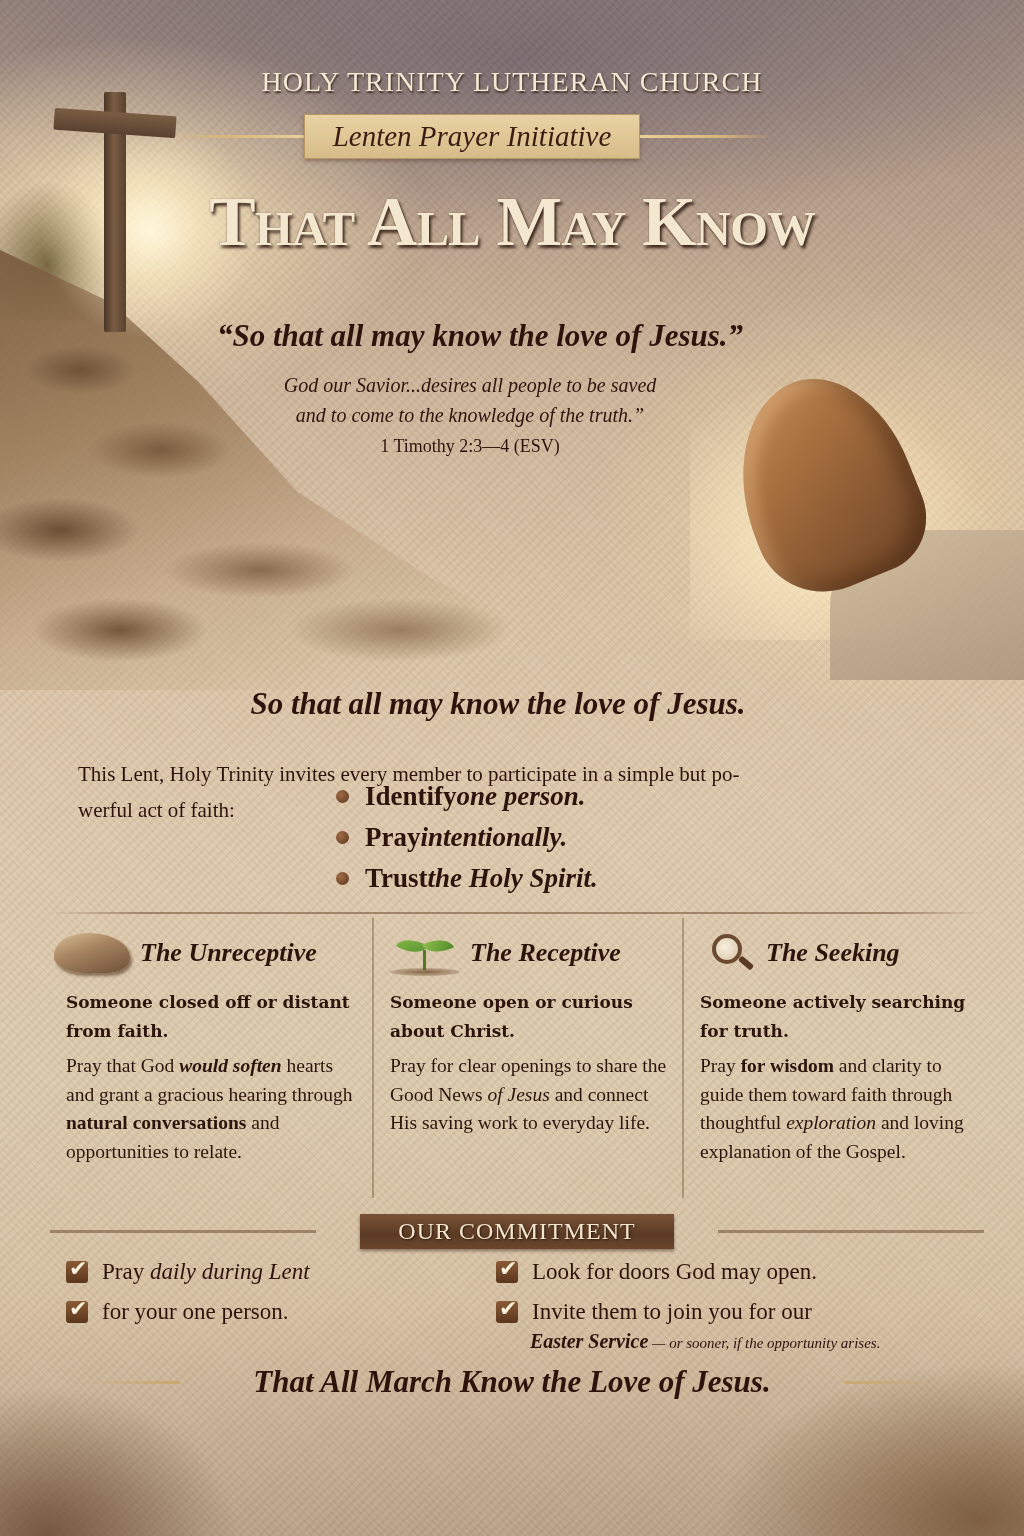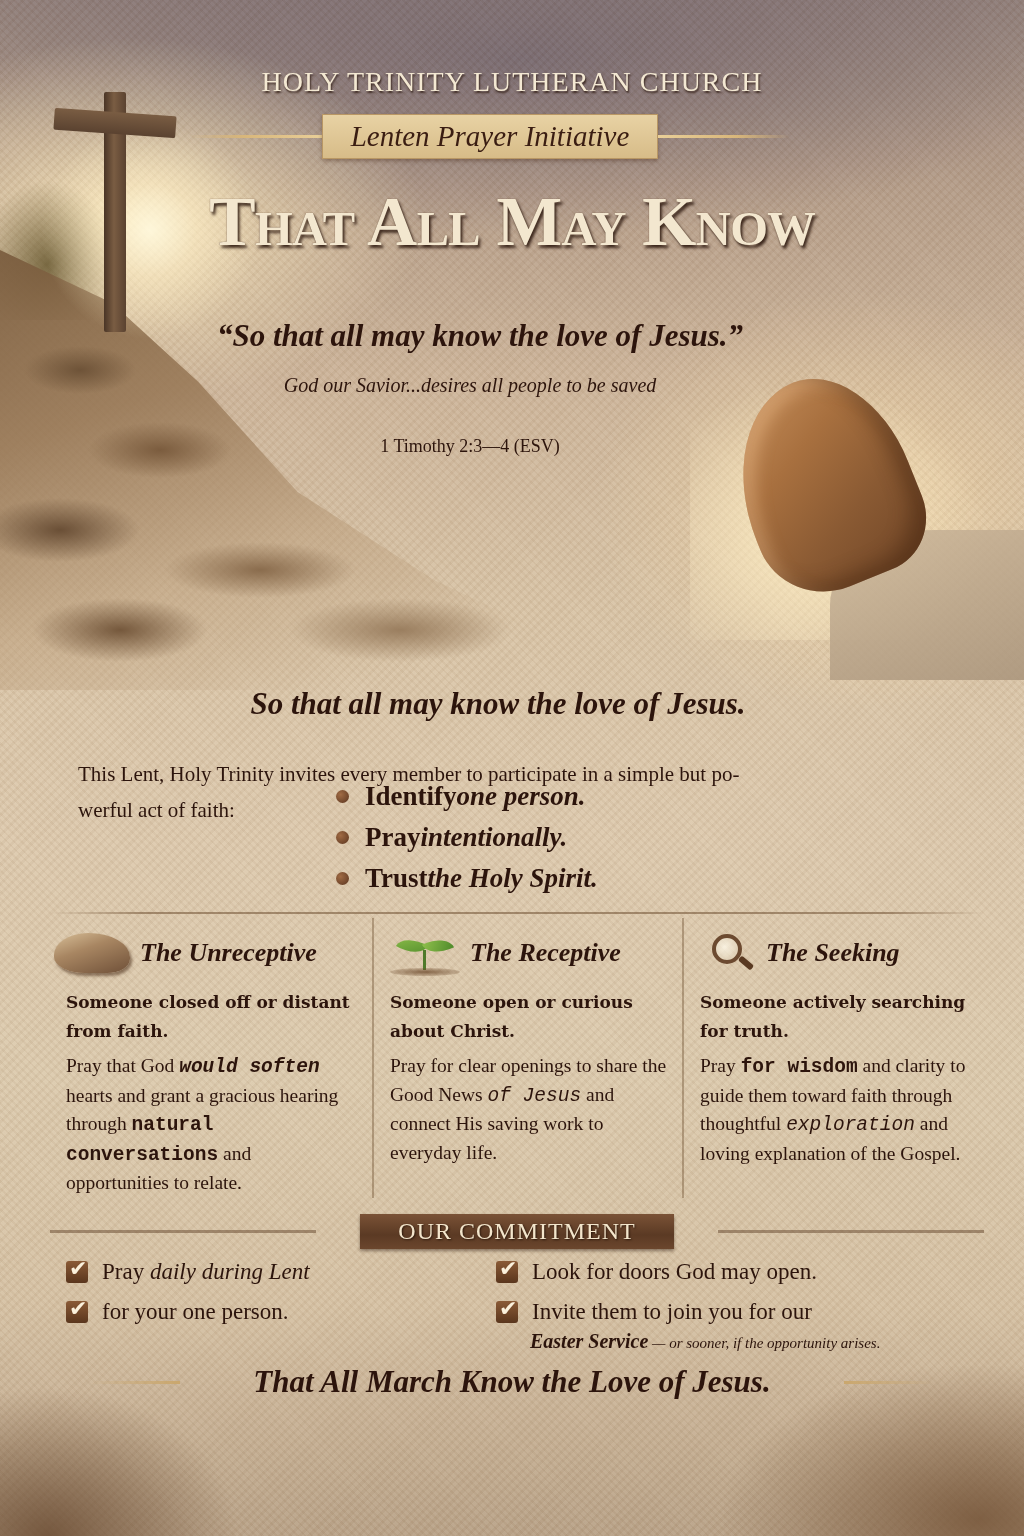--- a/index.html
+++ b/index.html
@@ -83,21 +83,21 @@
 
   .church-name {
     position: absolute; left: 0; right: 0; top: 66px;
     text-align: center;
     font-family: "Liberation Serif", serif;
     font-size: 28px; letter-spacing: 1px;
     color: #f4e9d3;
     text-shadow: 1px 2px 2px rgba(40,20,10,0.8);
   }
   .initiative-row {
-    position: absolute; left: 190px; width: 600px; top: 112px; height: 48px;
+    position: absolute; left: 172px; width: 600px; top: 112px; height: 48px;
     display: flex; align-items: center; justify-content: center;
   }
   .rule-line {
     flex: 1; height: 3px;
     background: linear-gradient(90deg, rgba(210,170,100,0), #d8b67a 40%, #e9cf98);
   }
   .rule-line.right { background: linear-gradient(270deg, rgba(210,170,100,0), #d8b67a 40%, #e9cf98); }
   .initiative-banner {
     padding: 5px 28px;
     background: linear-gradient(180deg, #e8d2a4, #d7bc88);
@@ -212,21 +212,21 @@
   .col-lead {
     margin-top: 8px;
     font-family: "DejaVu Serif", serif;
     font-weight: bold; font-size: 17px; line-height: 29px; color: #2c140c;
   }
   .col-body {
     margin-top: 6px;
     font-family: "Liberation Serif", serif;
     font-size: 19.5px; line-height: 28.5px; color: #2c140c;
   }
-  .col-body b, .col-body i { color: #2c140c; font-family: Liberation Mono, monospace; }
+  .col-body b, .col-body i { color: #2c140c; }
 
   .commit-row {
     position: absolute; left: 50px; right: 40px; top: 1210px; height: 42px;
     display: flex; align-items: center; gap: 44px;
   }
   .commit-rule { flex: 1; height: 3px; background: rgba(110,80,55,0.55); }
   .commit-banner {
     padding: 4px 38px;
     background: linear-gradient(180deg, #7a5236, #5b3a24 60%, #6b462d);
     box-shadow: 0 2px 3px rgba(40,20,10,0.45);
@@ -296,20 +296,21 @@
     <div class="rule-line"></div>
     <div class="initiative-banner">Lenten Prayer Initiative</div>
     <div class="rule-line right"></div>
   </div>
 
   <div class="main-title">That All May Know</div>
 
   <div class="top-quote">“So that all may know the love of Jesus.”</div>
   <div class="verse">
     <div>God our Savior...desires all people to be saved</div>
+    <div>and to come to the knowledge of the truth.”</div>
   </div>
   <div class="verse-ref">1 Timothy 2:3—4 (ESV)</div>
 
   <div class="sub-heading">So that all may know the love of Jesus.</div>
   <div class="intro">
     <div>This Lent, Holy Trinity invites every member to participate in a simple but po-</div>
     <div>werful act of faith:</div>
   </div>
   <ul class="bullets">
     <li>

